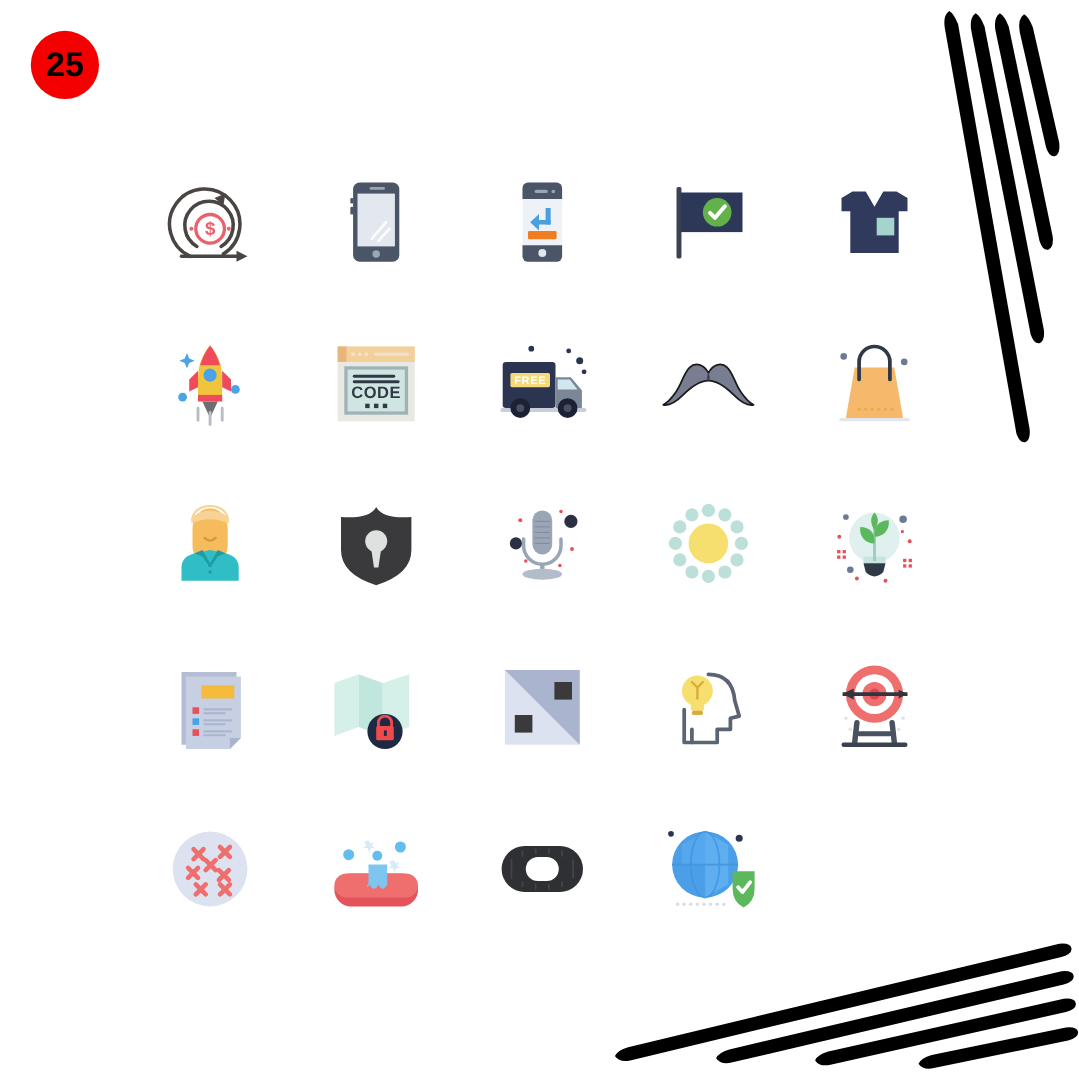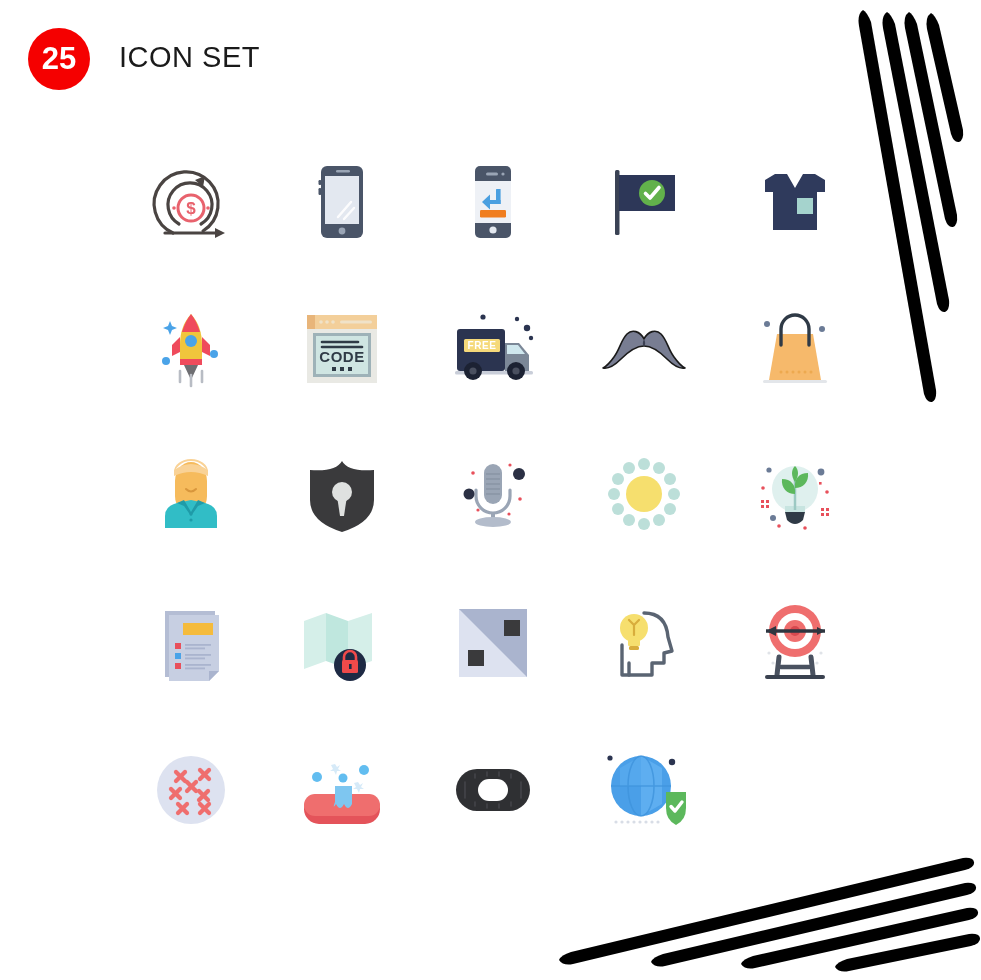--- a/index.html
+++ b/index.html
@@ -20,21 +20,21 @@
     position: absolute;
     left: 0; top: 0;
     width: 981px; height: 115px;
   }
   #count-badge {
     position: absolute;
     left: 28px; top: 28px;
     width: 62px; height: 62px;
     border-radius: 50%;
     background: #f50000;
-    color: #ffffff;
+    color: #000000;
     font-size: 31px;
     font-weight: bold;
     display: flex;
     align-items: center;
     justify-content: center;
     letter-spacing: 0px;
     font-family: "Liberation Sans", sans-serif;
   }
   #header-title {
     position: absolute;
@@ -82,21 +82,20 @@
     overflow: hidden;
     clip: rect(0 0 0 0);
     white-space: nowrap;
   }
 </style>
 </head>
 <body>
 
 <div id="header">
   <div id="count-badge">25</div>
-  <div id="header-title">ICON SET</div>
 </div>
 
 <svg id="deco-top-right" viewBox="0 0 140 420">
   <g fill="#000000">
     <path d="M22 10 Q26 12 30 22 L95 390 Q96 400 91 402 Q86 403 83 394 L18 26 Q16 14 22 10 Z"></path>
     <path d="M46 12 Q50 14 54 24 L108 300 Q109 310 104 312 Q99 313 96 304 L42 28 Q40 16 46 12 Z"></path>
     <path d="M68 12 Q72 14 76 24 L116 215 Q117 225 112 227 Q107 228 104 219 L64 28 Q62 16 68 12 Z"></path>
     <path d="M90 13 Q94 15 98 25 L122 130 Q123 140 118 142 Q113 143 110 134 L86 29 Q84 17 90 13 Z"></path>
   </g>
 </svg>

